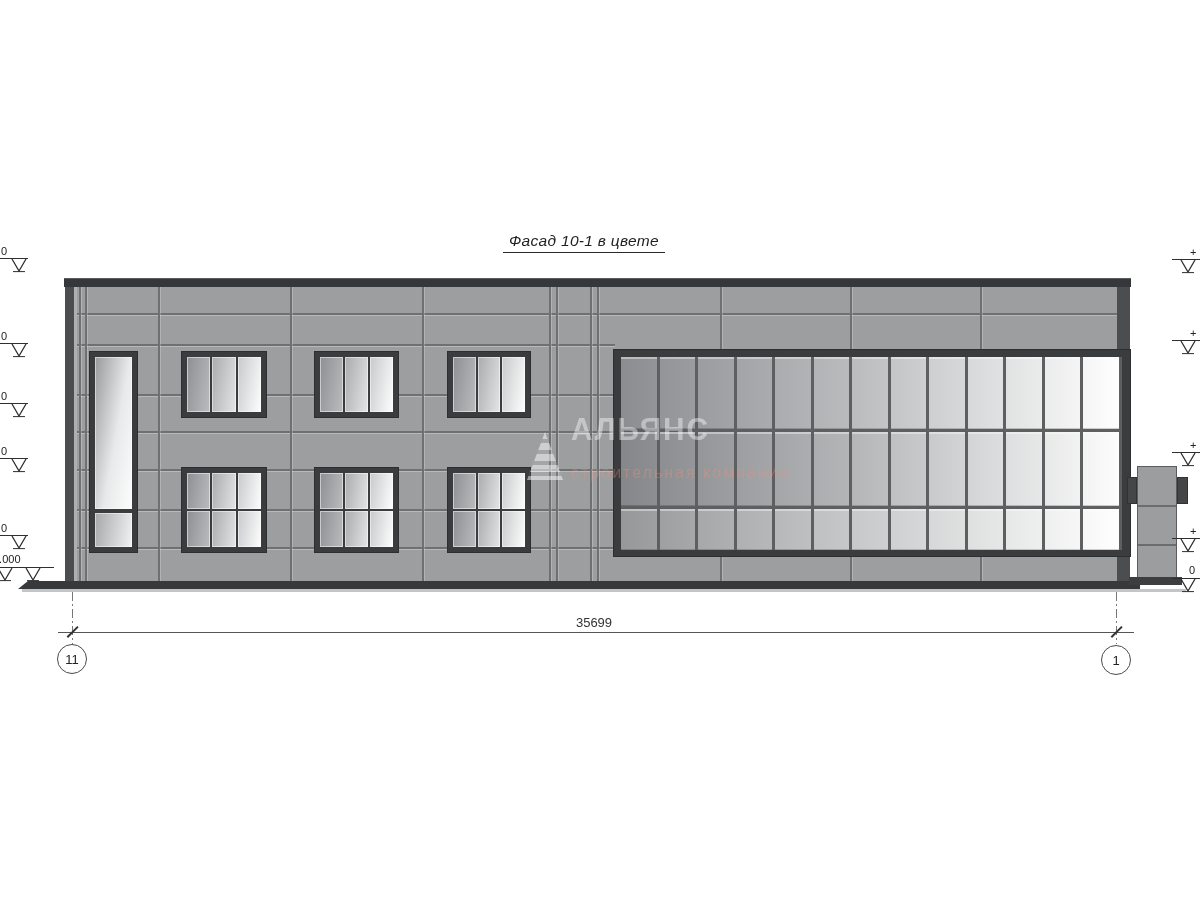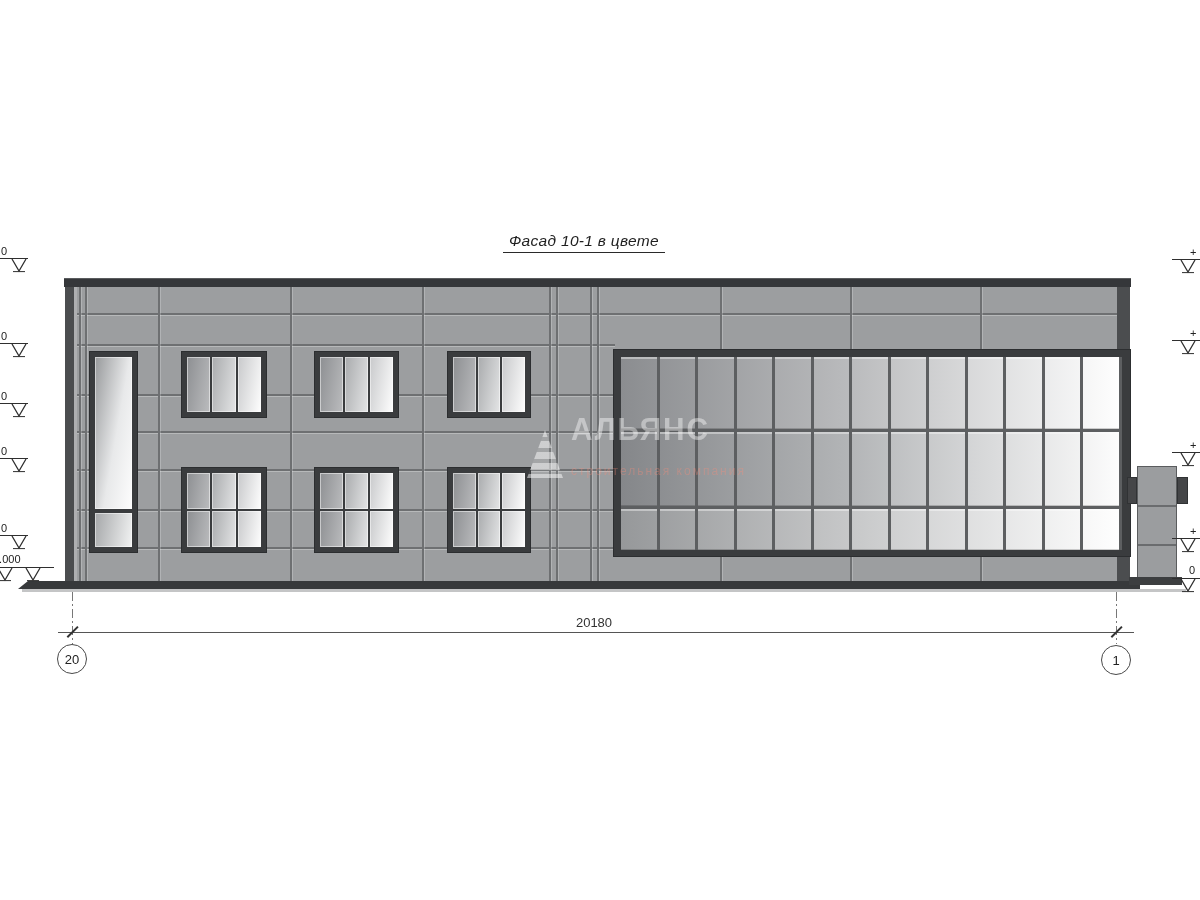--- a/index.html
+++ b/index.html
@@ -77,21 +77,21 @@
   .ml{position:absolute;height:1.3px;background:#2f2f2f}
   .elbl{position:absolute;font-size:11px;white-space:nowrap;color:#222}
 
   
   .wm{position:absolute;left:505px;top:414px;display:flex;align-items:center;pointer-events:none}
   .wm-logo{width:36px;height:48px;margin:16px 8px 0 22px;
            clip-path:polygon(50% 0,100% 100%,0 100%);
            background:repeating-linear-gradient(180deg,rgba(255,255,255,.5) 0 7px,rgba(255,255,255,.08) 7px 11px)}
   .wm-brand{font-size:31px;font-weight:bold;letter-spacing:2px;color:rgba(255,255,255,.42);
             transform:scaleX(.96);transform-origin:left;line-height:1}
-  .wm-tag{font-size:12px;letter-spacing:2px;color:rgba(255,140,120,.34);margin-top:19px}
+  .wm-tag{font-size:16px;letter-spacing:2px;color:rgba(255,140,120,.34);margin-top:19px}
 </style>
 </head>
 <body>
 
 <div class="canvas">
 
   <div class="title">Фасад 10-1 в цвете</div>
 
   <div>
     <div class="wall"></div>
@@ -199,22 +199,22 @@
     <i class="pil-j" style="top:544px"></i>
     <div class="pil-base"></div>
   </div>
 
   <div>
     <div class="ext" style="left:72px"></div>
     <div class="ext" style="left:1116px"></div>
     <div class="dim-line"></div>
     <div class="tick" style="left:65px;top:631px"></div>
     <div class="tick" style="left:1109px;top:631px"></div>
-    <div class="dim-text">20180</div>
-    <div class="bub" style="left:57px;top:644px">20</div>
+    <div class="dim-text">35699</div>
+    <div class="bub" style="left:57px;top:644px">11</div>
     <div class="bub" style="left:1101px;top:645px">1</div>
   </div>
 
   <div>
     <span class="elbl" style="left:1px;top:245px">0</span>
     <i class="ml" style="left:0;top:258px;width:28px"></i>
     <svg class="abs" style="left:10px;top:258px" width="18" height="15" viewBox="0 0 18 15">
         <path d="M2 1 L9 13 L16 1" fill="none" stroke="#2f2f2f" stroke-width="1.3"></path>
         <path d="M3 13.6 H15" stroke="#2f2f2f" stroke-width="1"></path>
       </svg>

